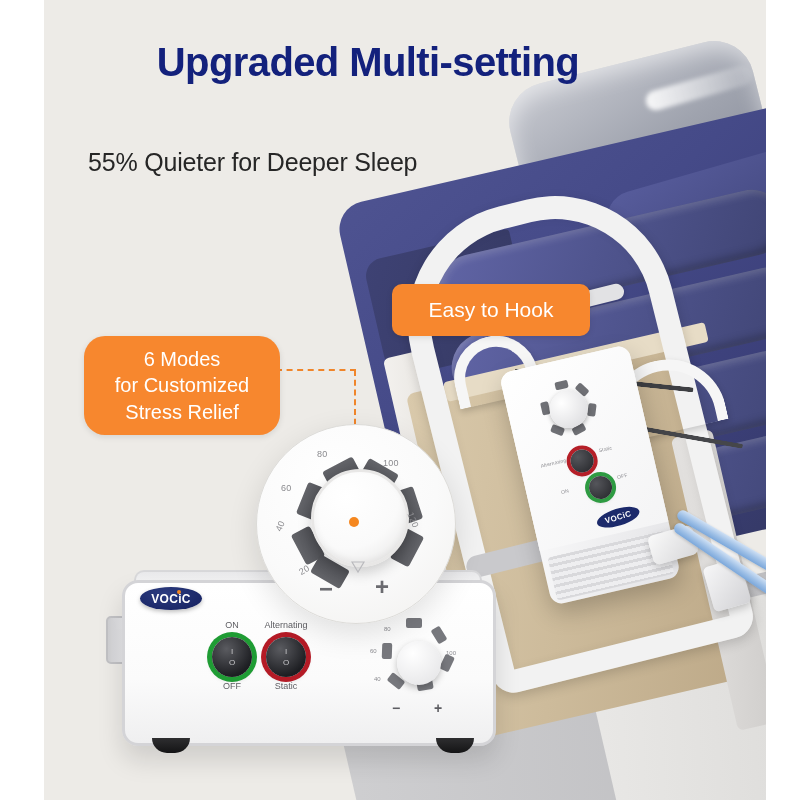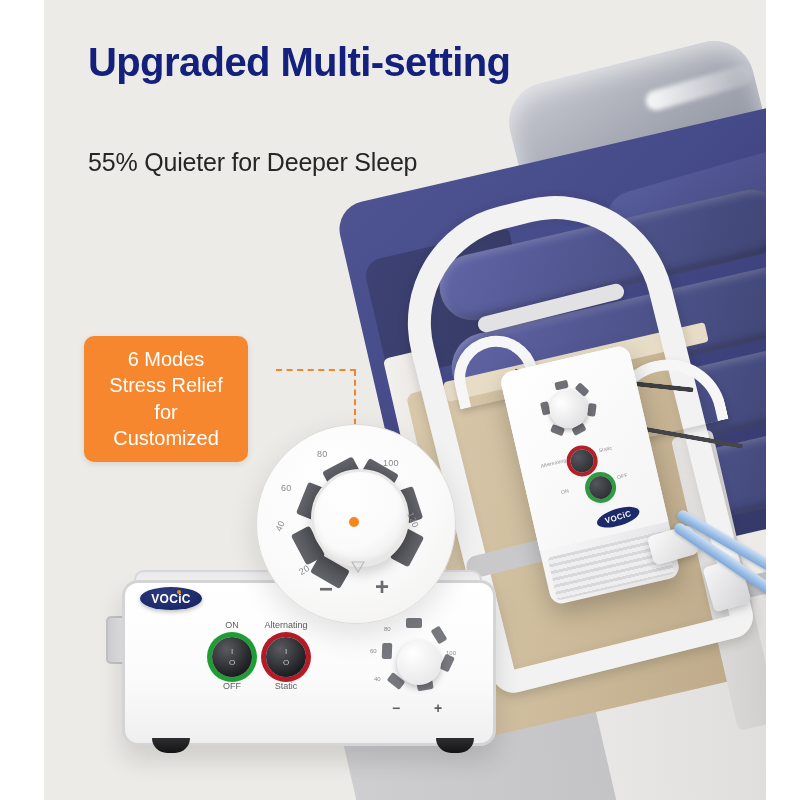--- a/index.html
+++ b/index.html
@@ -25,20 +25,21 @@
   .bg-right-white{
     position:absolute;left:766px;top:0;width:34px;height:800px;background:#fff;
   }
 
   
   .headline{
     position:absolute;left:88px;top:40px;width:560px;
     color:#13217c;
     font-size:40px;line-height:1.13;font-weight:bold;
     letter-spacing:-0.6px;
+    text-align:center;
   }
   .subhead{
     position:absolute;left:88px;top:148px;width:560px;
     color:#262626;font-size:25px;font-weight:400;letter-spacing:-0.2px;
   }
 
   
   .photo{
     position:absolute;left:44px;top:0;width:722px;height:800px;
     overflow:hidden;
@@ -343,21 +344,21 @@
     background:#f7872e;
     border-radius:10px;
     color:#ffffff;
     text-align:center;
     font-size:20px;line-height:1.32;
     padding:10px 18px;
     box-sizing:border-box;
     font-weight:400;
     box-shadow:0 2px 6px rgba(0,0,0,.10);
   }
-  .badge-modes{left:84px;top:336px;width:164px;}
+  .badge-modes{left:84px;top:336px;width:196px;border-radius:21px;}
   .badge-hook{left:392px;top:284px;width:198px;font-size:21px;padding:12px 16px;}
 </style>
 </head>
 <body>
 
 <div id="stage">
 
   <div class="bg-left-white"></div>
   <div class="bg-plate"></div>
   <div class="bg-right-white"></div>
@@ -495,18 +496,19 @@
   </div>
   <div class="dash-dot"></div>
 
   <div class="headline">
     <div>Upgraded Multi-setting</div>
   </div>
   <div class="subhead">55% Quieter for Deeper Sleep</div>
 
   <div class="badge badge-modes">
     <div>6 Modes</div>
+    <div>for Customized</div>
     <div>Stress Relief</div>
-    <div>for Customized</div>
   </div>
 
+  <div class="badge badge-hook">Easy to Hook</div>
 
 </div>
 
 </body></html>

